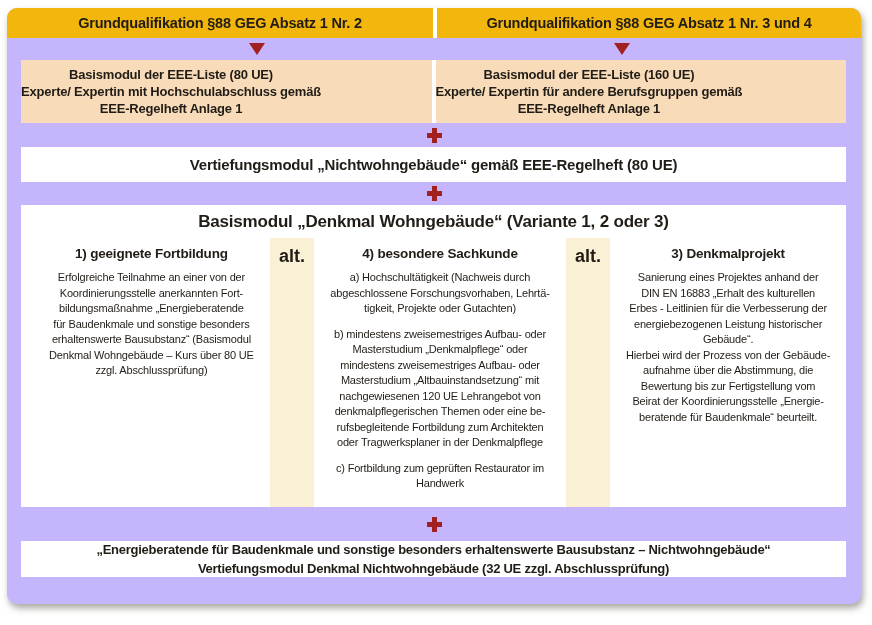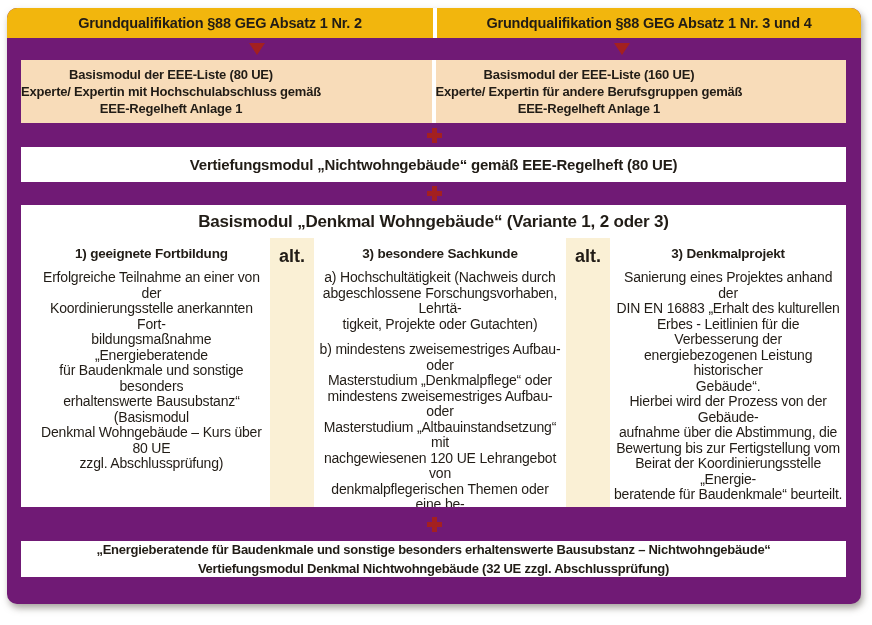--- a/index.html
+++ b/index.html
@@ -3,21 +3,21 @@
 <meta charset="utf-8">
 <style>
   html,body{margin:0;padding:0;}
   body{
     width:872px;height:625px;background:#ffffff;position:relative;
     font-family:"Liberation Sans","DejaVu Sans",sans-serif;
     color:#211c16;
   }
   .panel{
     position:absolute;left:7px;top:8px;width:854px;height:596px;
-    background:#701a75;border-radius:10px;overflow:hidden;
+    background:#c4b5fd;border-radius:10px;overflow:hidden;
     box-shadow:2px 4px 7px rgba(95,90,80,.55);
   }
   
   .gold-row{display:flex;height:30px;}
   .gold-cell{
     background:#f2b60d;display:flex;align-items:center;justify-content:center;
     font-weight:bold;font-size:14.5px;letter-spacing:-0.2px;
   }
   .gold-cell.left{width:426px;}
   .gold-cell.right{flex:1;}
@@ -60,21 +60,21 @@
   .cols{display:flex;height:269px;padding-left:12px;}
   .col{text-align:center;overflow:hidden;}
   .col.c1{width:240px;}
   .col.c2{width:255px;}
   .col.c3{width:239px;}
   .alt-strip{
     width:45px;background:#faf0d5;text-align:center;font-weight:bold;
     font-size:18px;padding-top:8px;box-sizing:border-box;
   }
   .col-head{font-weight:bold;font-size:13.5px;margin-top:8px;letter-spacing:-0.2px;}
-  .col-body{font-size:14px;line-height:15.5px;letter-spacing:-0.18px;margin-top:9px;}
+  .col-body{font-size:11px;line-height:15.5px;letter-spacing:-0.18px;margin-top:9px;}
   .col-body p{margin:0 3px 10px;white-space:pre-line;}
 </style>
 </head>
 <body>
 
 <div class="panel">
 
   <div class="gold-row">
     <div class="gold-cell left">
       <span>Grundqualifikation §88 GEG Absatz 1 Nr. 2</span>
@@ -139,21 +139,21 @@
 Denkmal Wohngebäude – Kurs über 80 UE
 zzgl. Abschlussprüfung)</p>
         </div>
       </div>
 
       <div class="alt-strip">
         <span>alt.</span>
       </div>
 
       <div class="col c2">
-        <div class="col-head">3) besondere Sachkunde</div>
+        <div class="col-head">4) besondere Sachkunde</div>
         <div class="col-body">
           <p>a) Hochschultätigkeit (Nachweis durch
 abgeschlossene Forschungsvorhaben, Lehrtä-
 tigkeit, Projekte oder Gutachten)</p>
           <p>b) mindestens zweisemestriges Aufbau- oder
 Masterstudium „Denkmalpflege“ oder
 mindestens zweisemestriges Aufbau- oder
 Masterstudium „Altbauinstandsetzung“ mit
 nachgewiesenen 120 UE Lehrangebot von
 denkmalpflegerischen Themen oder eine be-

